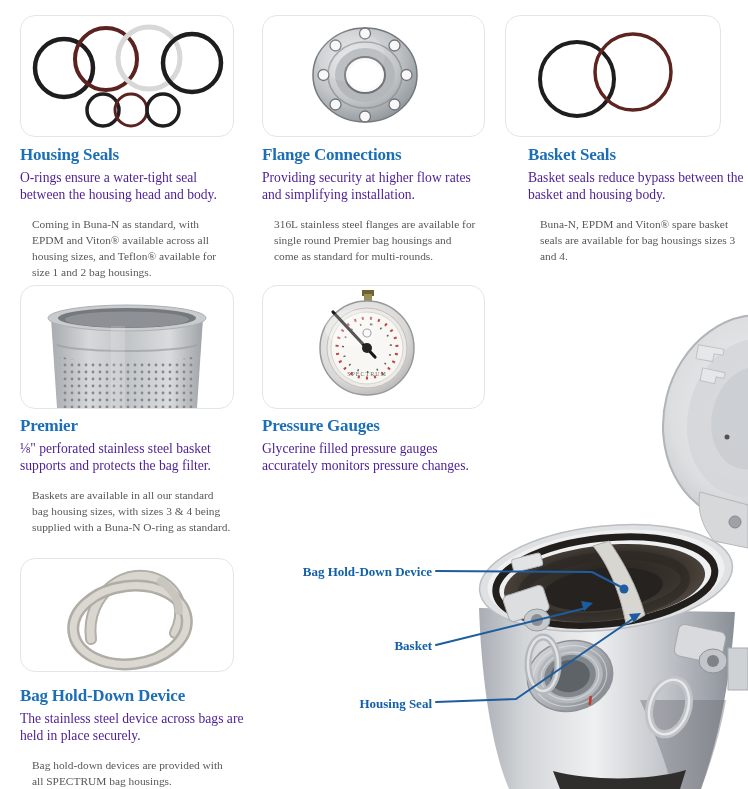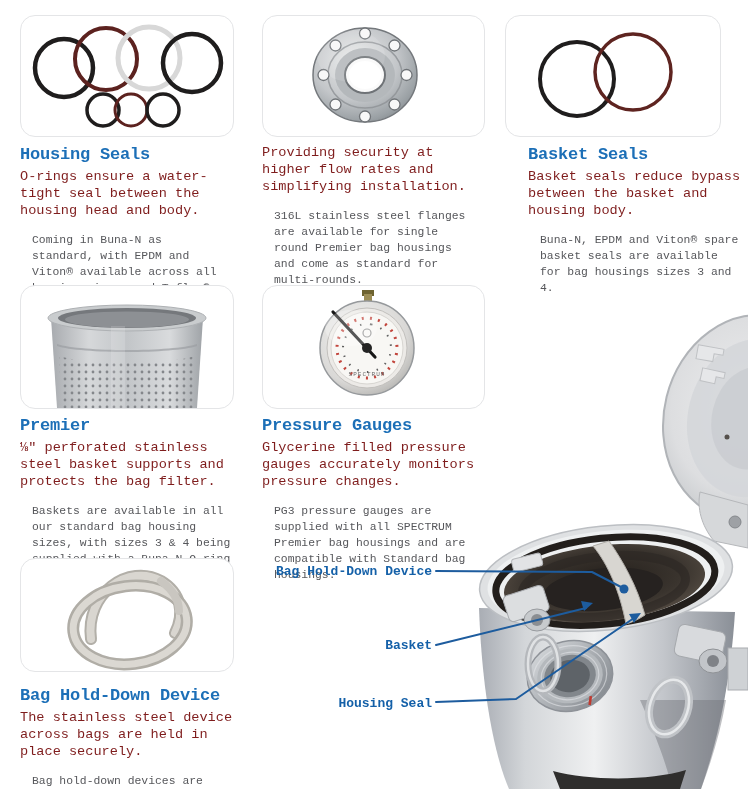--- a/index.html
+++ b/index.html
@@ -1,27 +1,27 @@
 <!DOCTYPE html>
 <html><head>
 <meta charset="utf-8">
 <style>
   html,body{margin:0;padding:0;background:#ffffff;}
   .page{
     position:relative;width:748px;height:789px;background:#ffffff;overflow:hidden;
-    font-family:Liberation Mono, monospace;
+    font-family:Liberation Serif, serif;
   }
   .card{
     position:absolute;background:#fff;border:1px solid #e4e5e7;border-radius:15px;
     box-sizing:border-box;overflow:hidden;
   }
   .card svg{display:block;}
   .tb{position:absolute;}
   .tb h2{margin:0 0 5px 0;font-size:17px;font-weight:bold;color:#1c6fb7;letter-spacing:-0.2px;}
-  .tb .sub{margin:0 0 10px 0;font-size:13.6px;color:#7f1d1d;line-height:1.24;}
+  .tb .sub{margin:0 0 10px 0;font-size:13.6px;color:#4c1d95;line-height:1.24;}
   .tb .body{margin:12px;font-size:11.4px;color:#56575b;line-height:1.42;}
   .photo-label{
     position:absolute;width:160px;text-align:right;font-size:13px;font-weight:bold;
     color:#1460a8;line-height:17px;
   }
   .overlay{position:absolute;left:0;top:0;pointer-events:none;}
 </style>
 </head>
 <body>
 
@@ -73,20 +73,21 @@
     </svg>
   </div>
 
   <div class="tb" style="left:20px;top:145px;width:222px;">
     <h2>Housing Seals</h2>
     <p class="sub">O-rings ensure a water-tight seal between the housing head and body.</p>
     <p class="body">Coming in Buna-N as standard, with EPDM and Viton® available across all housing sizes, and Teflon® available for size 1 and 2 bag housings.</p>
   </div>
 
   <div class="tb" style="left:262px;top:145px;width:228px;">
+    <h2>Flange Connections</h2>
     <p class="sub">Providing security at higher flow rates and simplifying installation.</p>
     <p class="body">316L stainless steel flanges are available for single round Premier bag housings and come as standard for multi-rounds.</p>
   </div>
 
   <div class="tb" style="left:528px;top:145px;width:226px;">
     <h2>Basket Seals</h2>
     <p class="sub">Basket seals reduce bypass between the basket and housing body.</p>
     <p class="body">Buna-N, EPDM and Viton® spare basket seals are available for bag housings sizes 3 and 4.</p>
   </div>
 
@@ -141,21 +142,20 @@
 
   <div class="tb" style="left:20px;top:416px;width:224px;">
     <h2>Premier</h2>
     <p class="sub">⅛" perforated stainless steel basket supports and protects the bag filter.</p>
     <p class="body">Baskets are available in all our standard bag housing sizes, with sizes 3 &amp; 4 being supplied with a Buna-N O-ring as standard.</p>
   </div>
 
   <div class="tb" style="left:262px;top:416px;width:228px;">
     <h2>Pressure Gauges</h2>
     <p class="sub">Glycerine filled pressure gauges accurately monitors pressure changes.</p>
-    <p class="body">PG3 pressure gauges are supplied with all SPECTRUM Premier bag housings and are compatible with Standard bag housings.</p>
   </div>
 
   <div class="card" style="left:20px;top:558px;width:214px;height:114px;">
     <svg width="212" height="112" viewBox="0 0 212 112">
       <path d="M70,80 C64,34 108,4 140,22 C160,34 164,54 154,74" fill="none" stroke="#b2afa8" stroke-width="12" stroke-linecap="round"></path>
       <path d="M70,80 C64,34 108,4 140,22 C160,34 164,54 154,74" fill="none" stroke="#d9d6d0" stroke-width="8" stroke-linecap="round"></path>
       <ellipse cx="109" cy="66" rx="57" ry="39" fill="none" stroke="#b0ada6" stroke-width="12" transform="rotate(-7 109 66)"></ellipse>
       <ellipse cx="109" cy="66" rx="57" ry="39" fill="none" stroke="#dbd8d2" stroke-width="7" transform="rotate(-7 109 66)"></ellipse>
       <path d="M140,22 C152,31 158,42 158,52" fill="none" stroke="#c9c6c0" stroke-width="8" stroke-linecap="round"></path>
     </svg>

